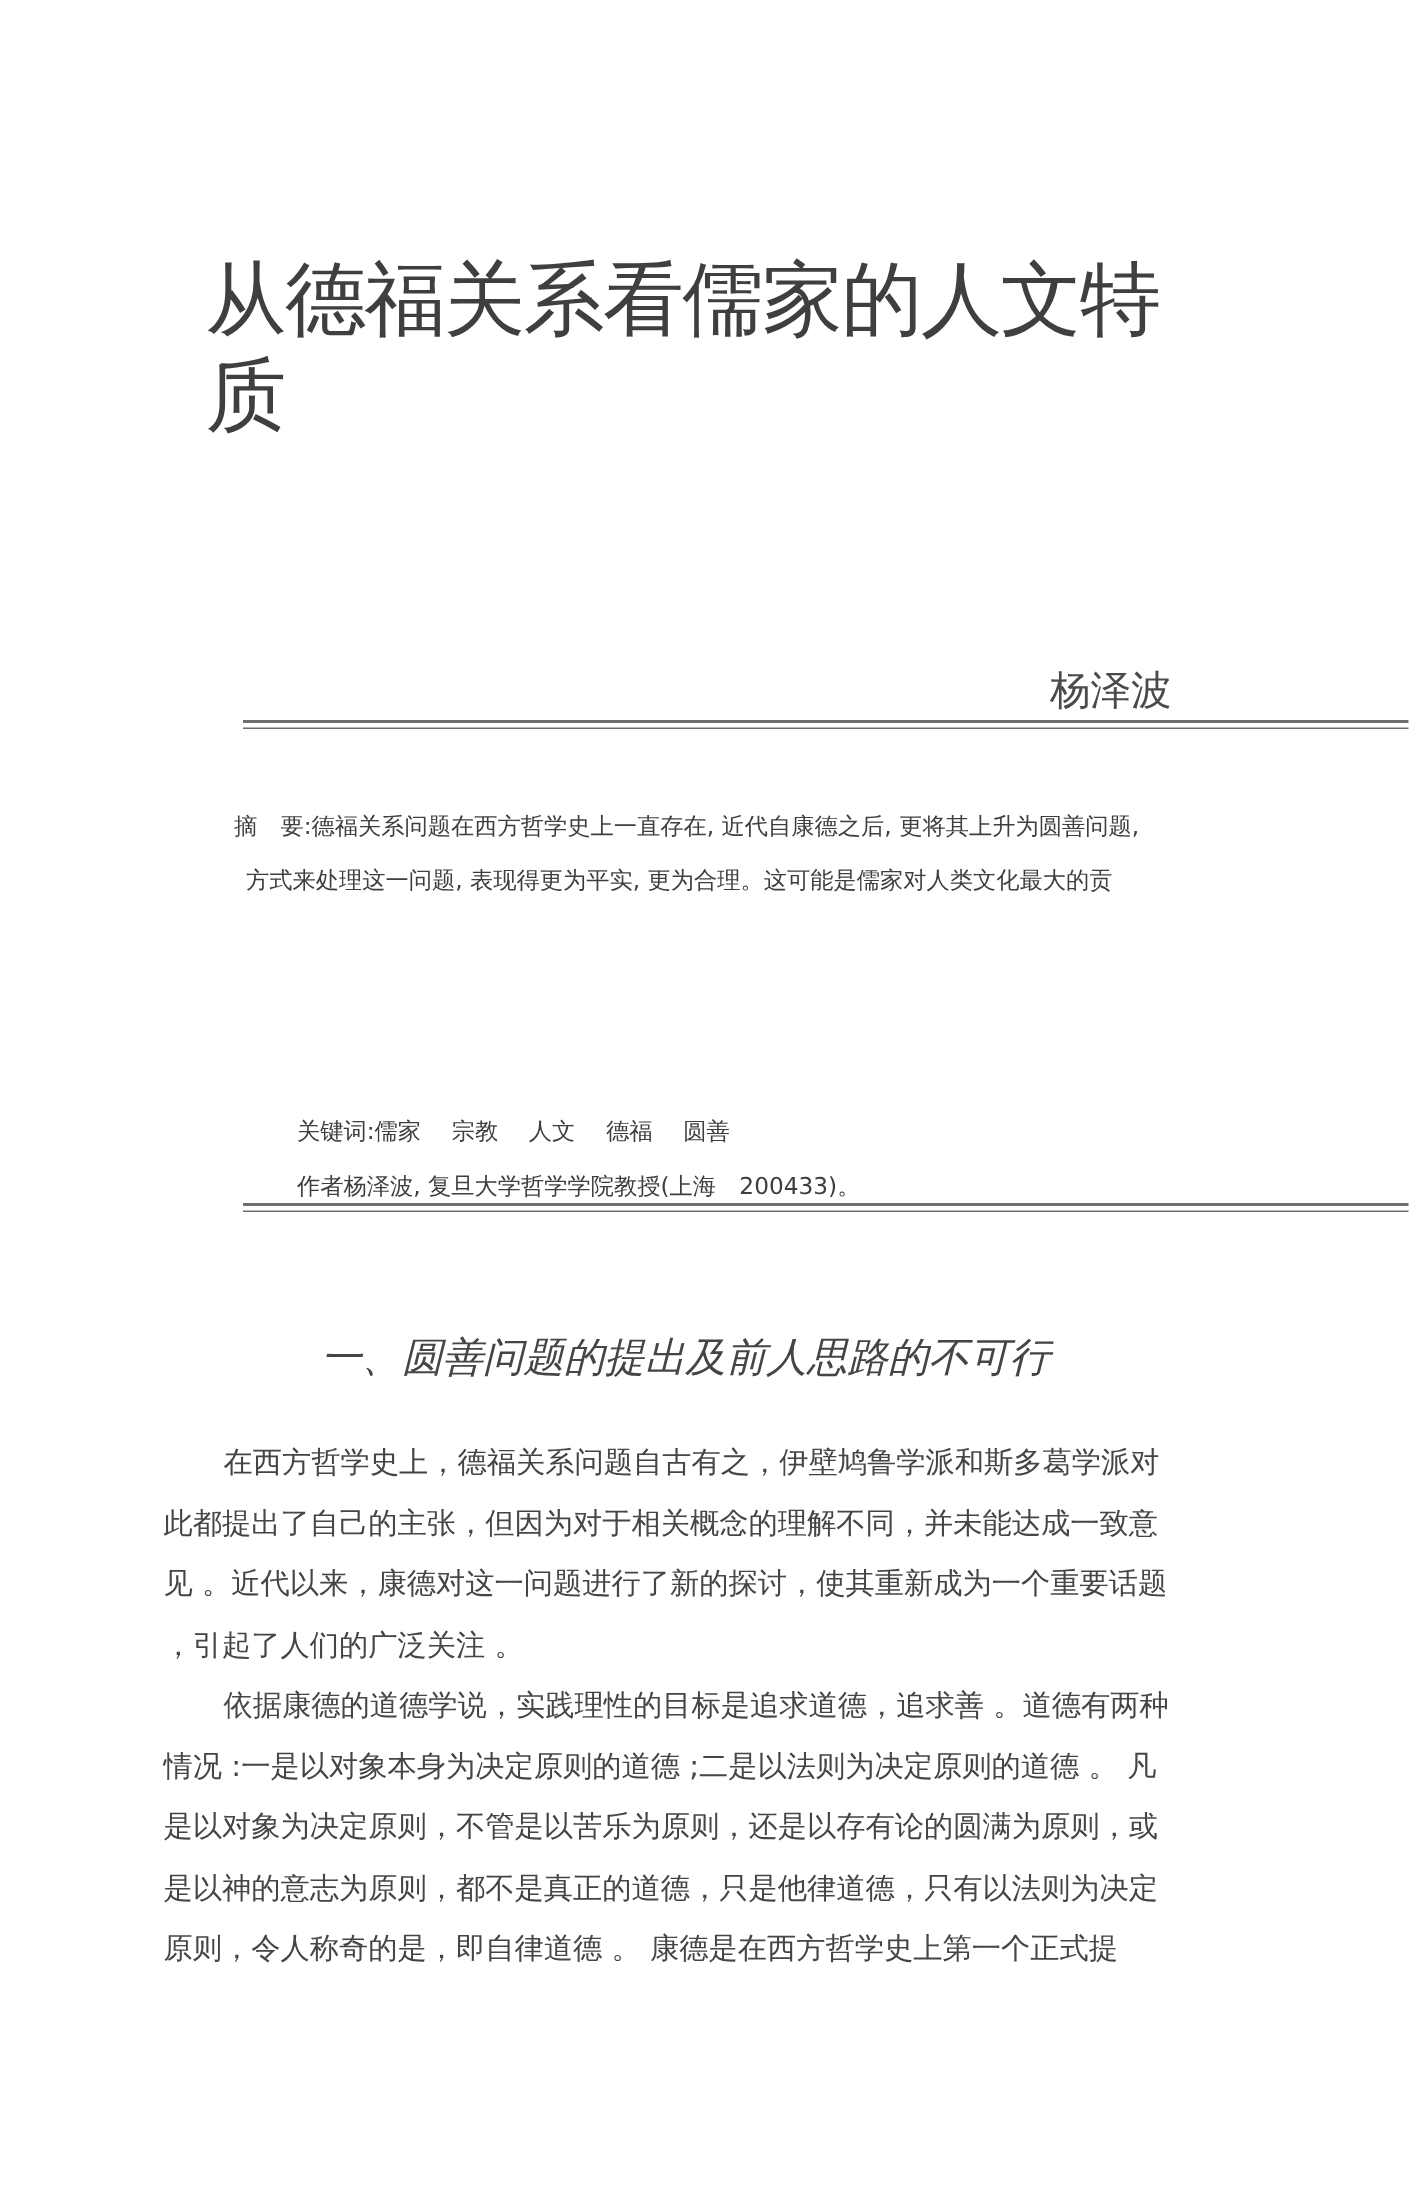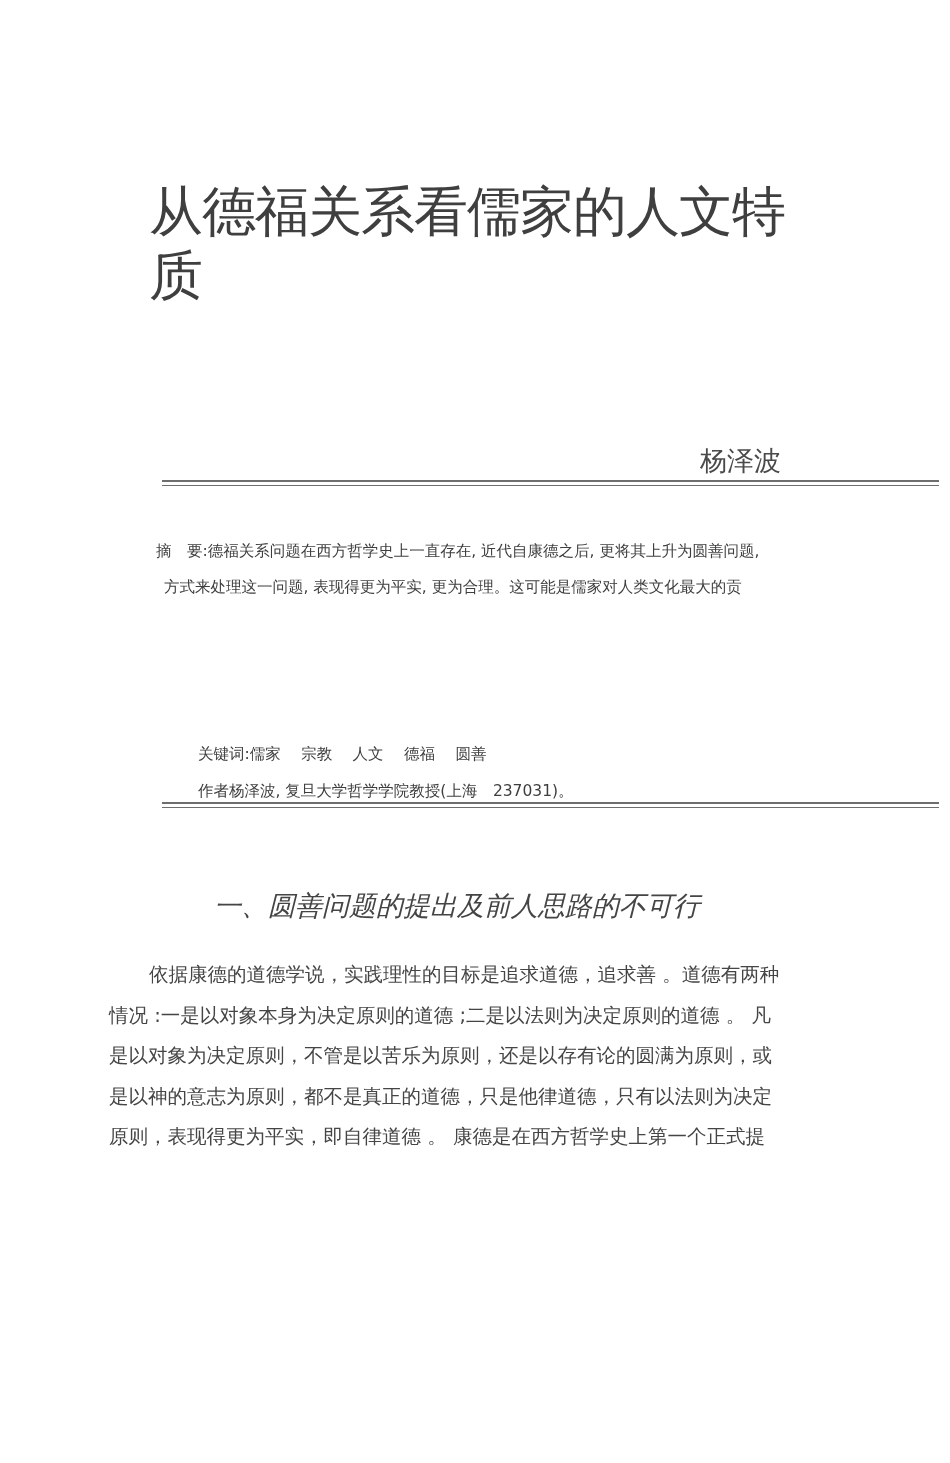--- a/index.html
+++ b/index.html
@@ -3,21 +3,21 @@
   <meta charset="utf-8">
   <style>
     html, body { margin: 0; padding: 0; background: #ffffff; }
     body {
       width: 950px; height: 1463px; position: relative; overflow: hidden;
       font-family: "DejaVu Sans", "Liberation Sans", sans-serif;
       color: #404040;
     }
     .title {
       position: absolute; left: 137px; top: 168px; width: 680px;
-      font-size: 54px; line-height: 64px; color: #3f3f3f; margin: 12px;
+      font-size: 54px; line-height: 64px; color: #3f3f3f; margin: 0;
       font-weight: normal; letter-spacing: -1px;
     }
     .author {
       position: absolute; left: 700px; top: 444px;
       font-size: 27px; line-height: 34px; color: #4a4a4a;
     }
     .rule {
       position: absolute; left: 162px; width: 777px; height: 2px; background: #6e6e6e;
     }
     .rule.thin { height: 1px; }
@@ -56,28 +56,34 @@
 <div class="rule" style="top:480px;"></div>
 <div class="rule thin" style="top:485px;"></div>
 
 <div class="abstract">
   <span class="abs-line">摘　要:德福关系问题在西方哲学史上一直存在, 近代自康德之后, 更将其上升为圆善问题,</span>
   <span class="abs-line indent1">方式来处理这一问题, 表现得更为平实, 更为合理。这可能是儒家对人类文化最大的贡</span>
 </div>
 
 <div class="keywords">关键词:儒家　 宗教　 人文　 德福　 圆善</div>
 
-<div class="author-note">作者杨泽波, 复旦大学哲学学院教授(上海　237031)。</div>
+<div class="author-note">作者杨泽波, 复旦大学哲学学院教授(上海　200433)。</div>
 
 <div class="rule" style="top:802px;"></div>
 <div class="rule thin" style="top:807px;"></div>
 
 <h2 class="section-heading">一、圆善问题的提出及前人思路的不可行</h2>
 
 <div class="body-text">
   <div>
+    <span class="body-line indent">在西方哲学史上，德福关系问题自古有之，伊壁鸠鲁学派和斯多葛学派对</span>
+    <span class="body-line">此都提出了自己的主张，但因为对于相关概念的理解不同，并未能达成一致意</span>
+    <span class="body-line">见 。近代以来，康德对这一问题进行了新的探讨，使其重新成为一个重要话题</span>
+    <span class="body-line">，引起了人们的广泛关注 。</span>
+  </div>
+  <div>
     <span class="body-line indent">依据康德的道德学说，实践理性的目标是追求道德，追求善 。道德有两种</span>
     <span class="body-line">情况 :一是以对象本身为决定原则的道德 ;二是以法则为决定原则的道德 。 凡</span>
     <span class="body-line">是以对象为决定原则，不管是以苦乐为原则，还是以存有论的圆满为原则，或</span>
     <span class="body-line">是以神的意志为原则，都不是真正的道德，只是他律道德，只有以法则为决定</span>
-    <span class="body-line">原则，表现得更为平实，即自律道德 。 康德是在西方哲学史上第一个正式提</span>
+    <span class="body-line">原则，令人称奇的是，即自律道德 。 康德是在西方哲学史上第一个正式提</span>
   </div>
 </div>
 
 </body></html>

